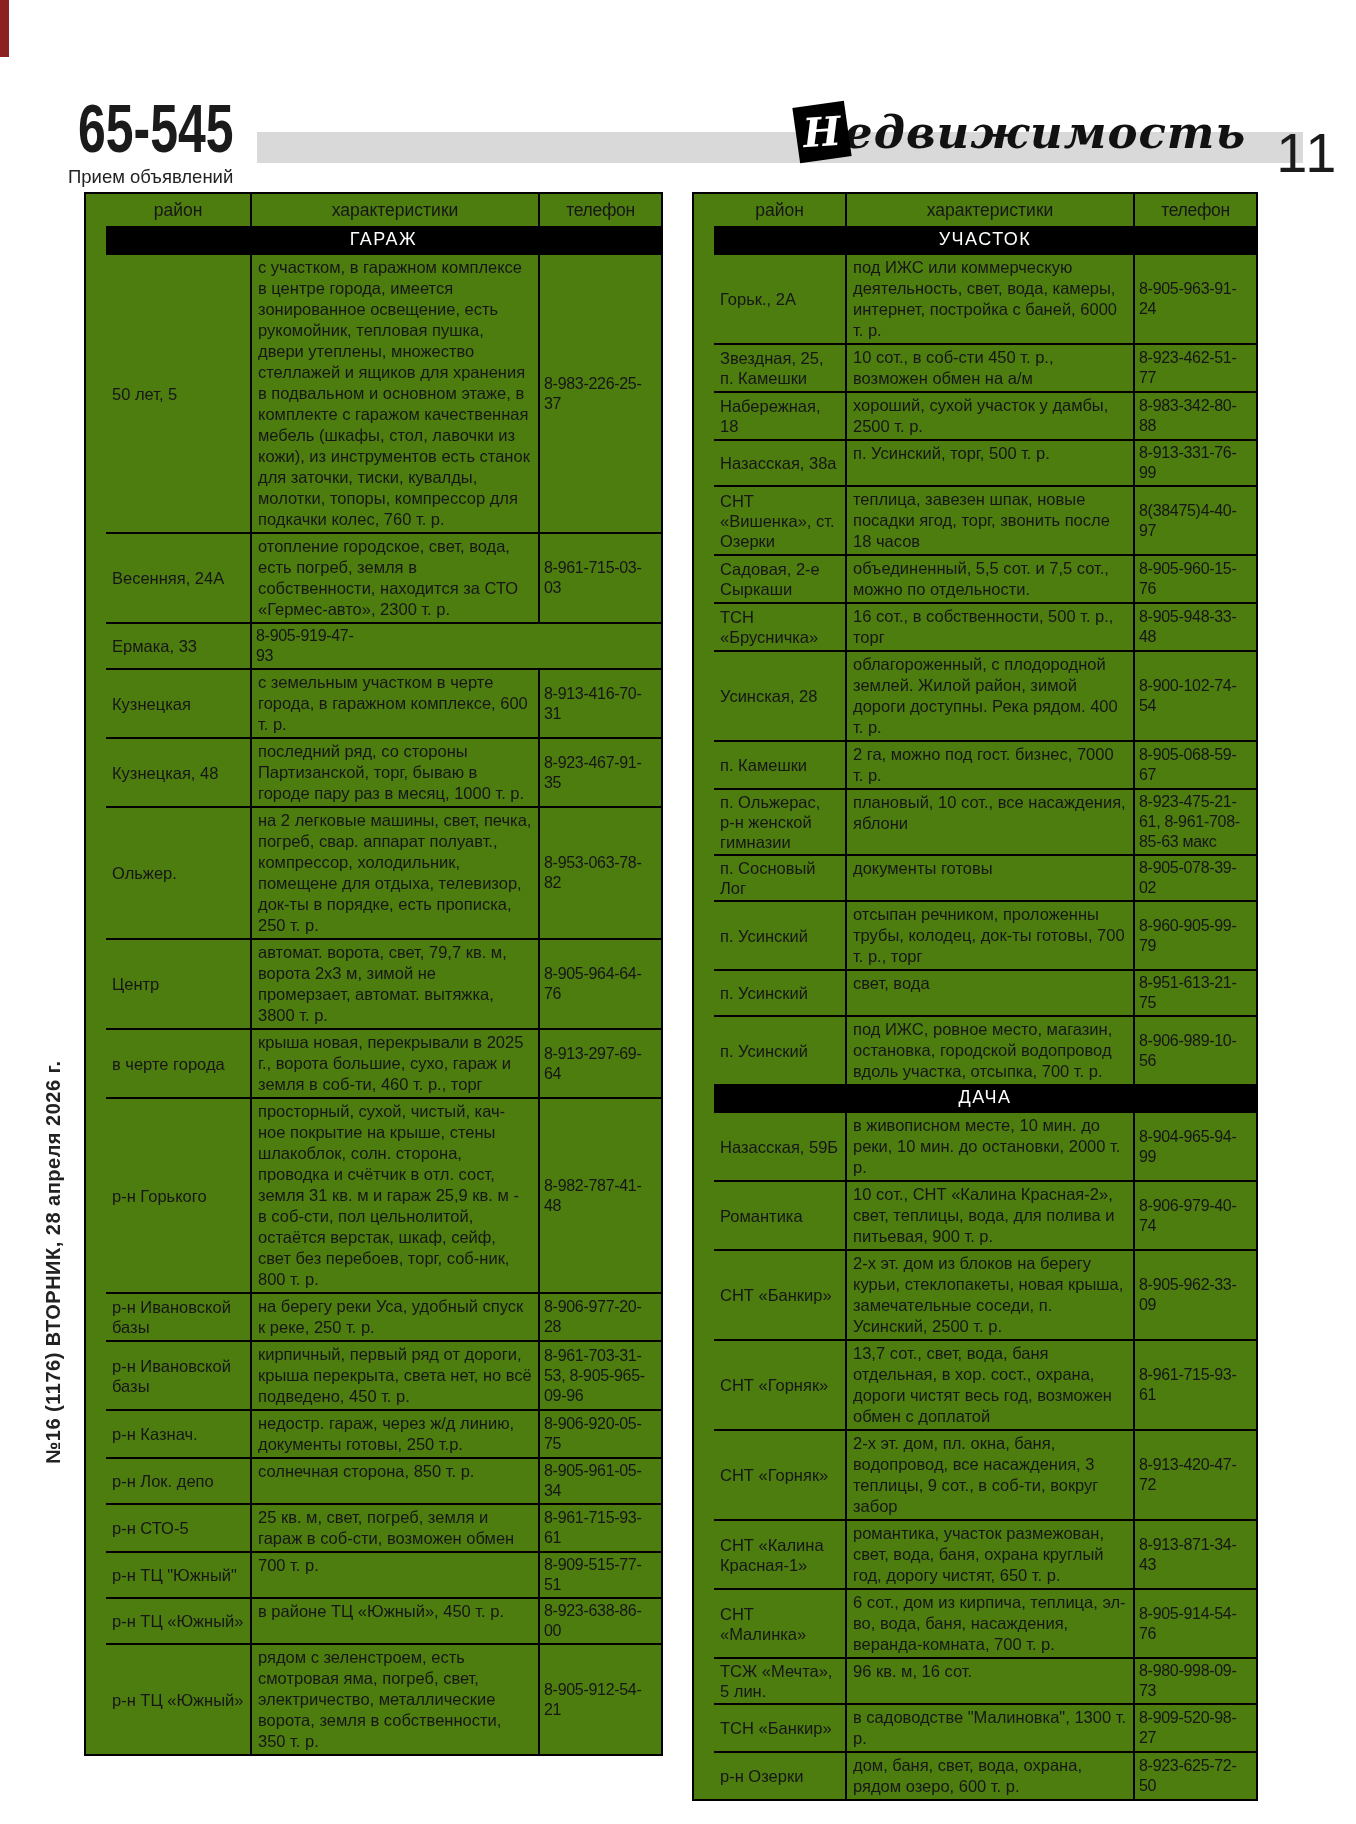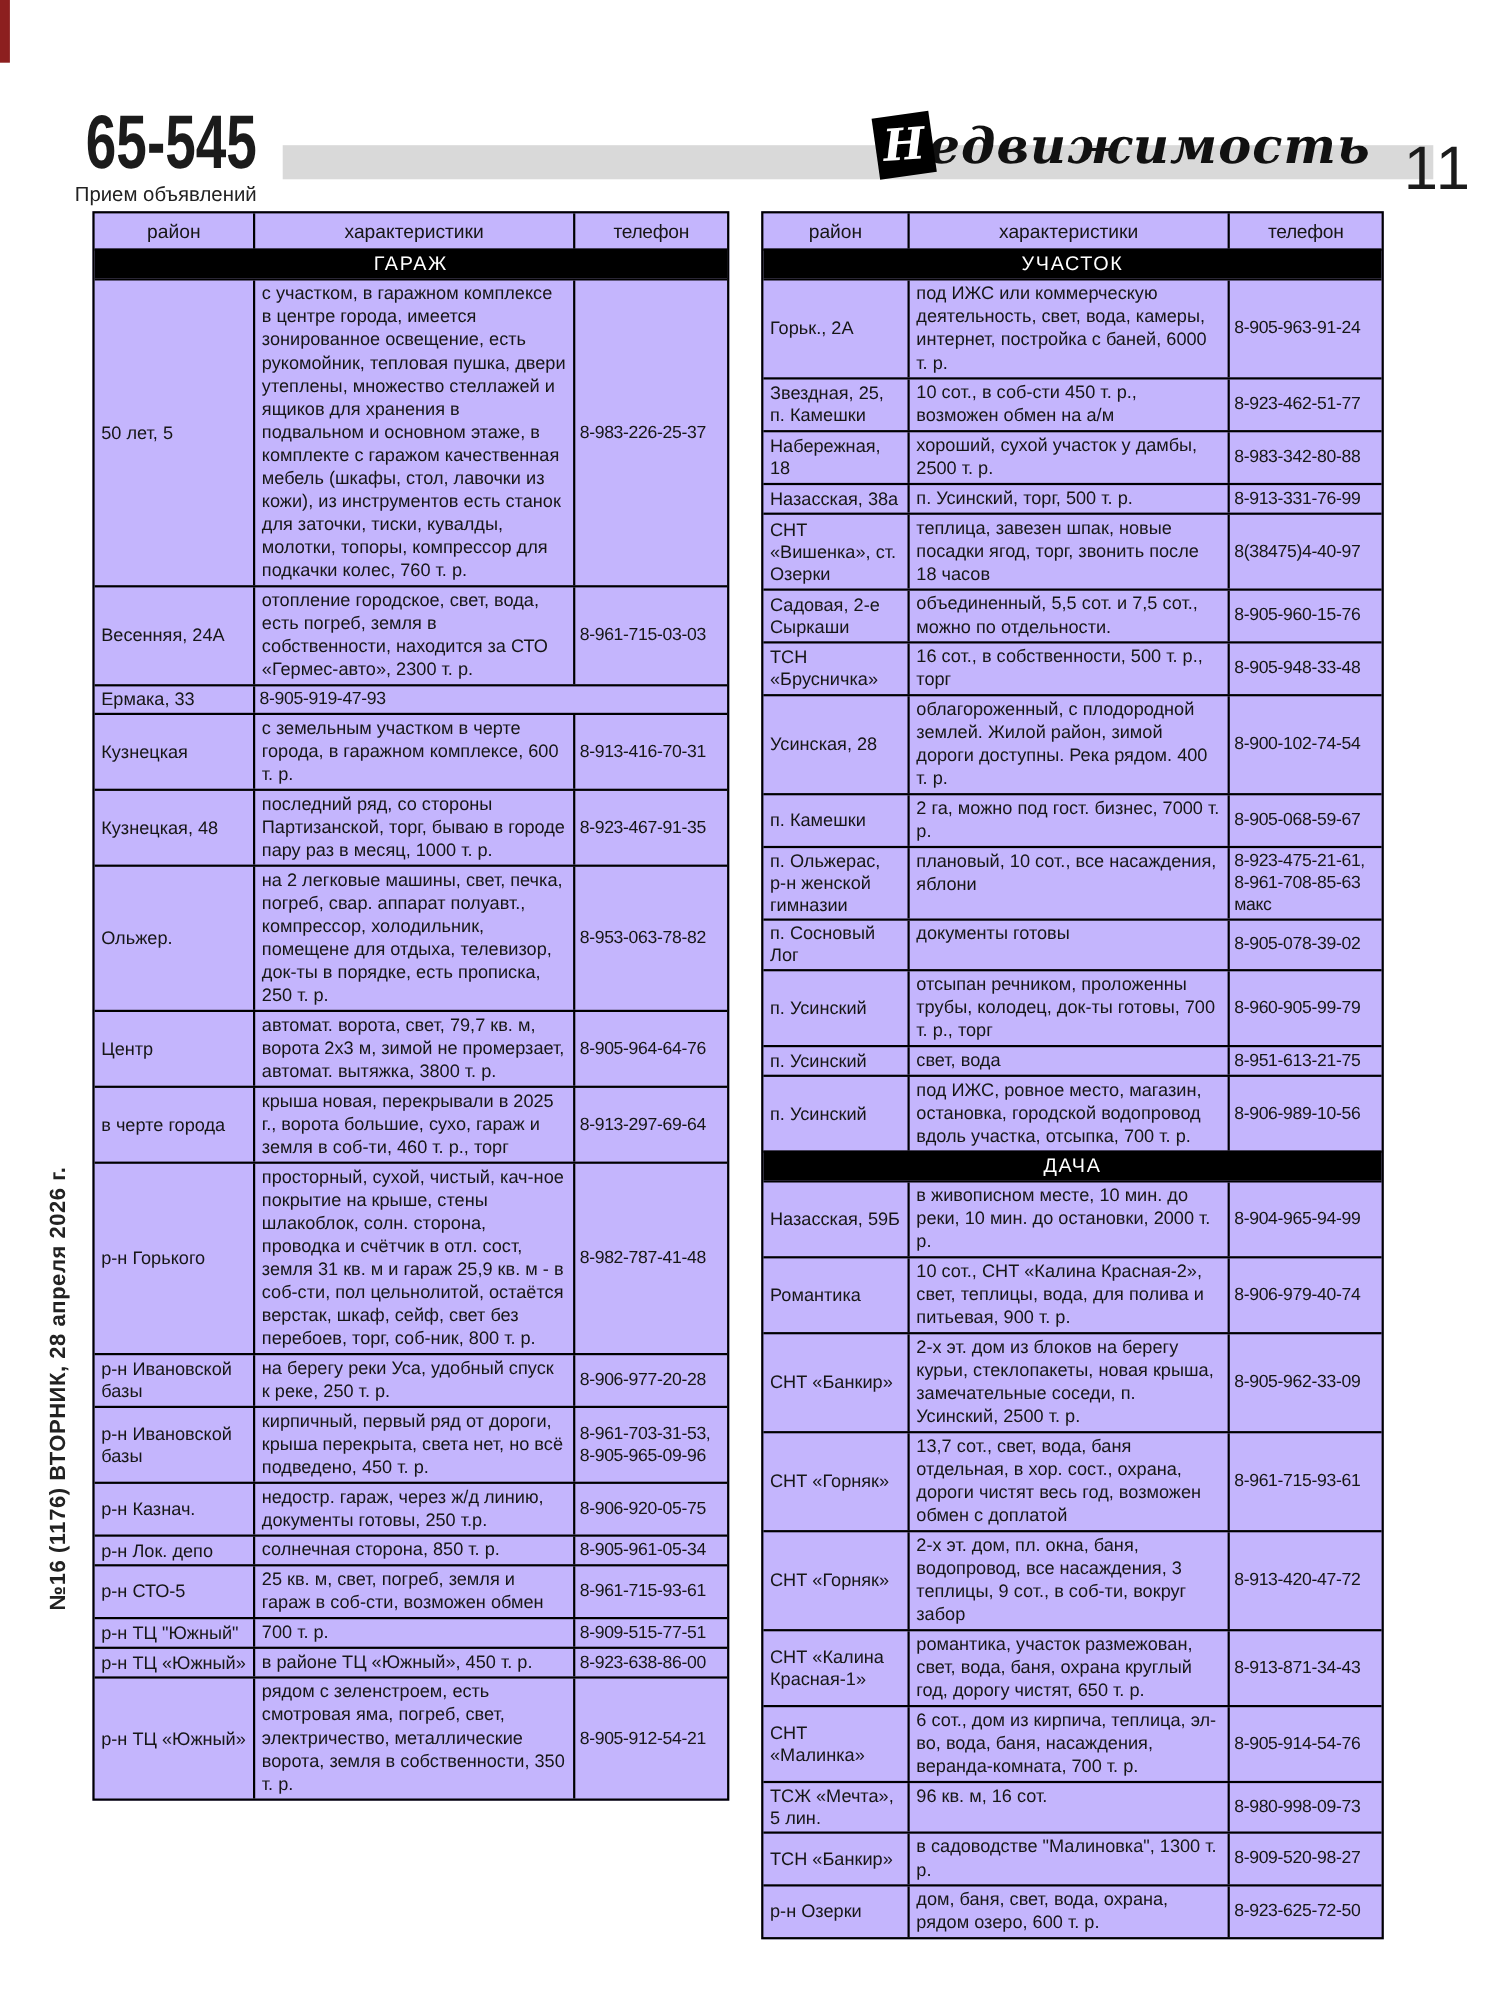--- a/index.html
+++ b/index.html
@@ -25,30 +25,30 @@
   }
   .rubric-word{
     font-family:"DejaVu Serif",serif;font-style:italic;font-weight:bold;
     font-size:45px;letter-spacing:1px;margin-left:-4px;color:#111;white-space:nowrap;
   }
   .page-number{font-size:56px;font-weight:normal;margin-left:30px;color:#1b1b1b;letter-spacing:2px;margin-top:40px;}
   .edition-vertical{
     position:absolute;left:42px;top:1464px;transform:rotate(-90deg);transform-origin:0 0;
     font-size:20px;font-weight:bold;letter-spacing:0.5px;white-space:nowrap;color:#222;
   }
-  .ads-table{position:absolute;top:192px;border:2.5px solid #000;background:#c4b5fd;box-sizing:border-box;}
+  .ads-table{position:absolute;top:192px;border:2.5px solid #000;background:#4d7c0f;box-sizing:border-box;padding-left:20px;}
   #left-table{left:84px;width:579px;}
   #right-table{left:692px;width:566px;}
   .trow{display:flex;align-items:stretch;}
   .ads-table > .trow + .trow, .ads-table > .sbar + .trow, .ads-table > .trow + .sbar{border-top:2px solid #000;}
   .c{box-sizing:border-box;padding:2px 6px;font-size:16.5px;line-height:21px;}
   .cd{width:146px;border-right:2px solid #000;display:flex;align-items:center;line-height:20px;}
   #right-table .cd{width:133px;}
   .cs{flex:1;border-right:2px solid #000;}
-  .cp{width:138px;display:flex;align-items:center;font-size:16px;letter-spacing:-0.3px;line-height:20px;padding:2px 4px;}
+  .cp{width:121px;display:flex;align-items:center;font-size:16px;letter-spacing:-0.3px;line-height:20px;padding:2px 4px;}
   .thead .c{display:flex;align-items:center;justify-content:center;text-align:center;
     font-size:17.5px;line-height:20px;padding:6px 4px;}
   .sbar{
     background:#000;color:#fff;text-align:center;font-weight:normal;font-size:18px;
     letter-spacing:1.5px;padding:1px 0 3px;
   }
 </style>
 </head>
 <body>
 

